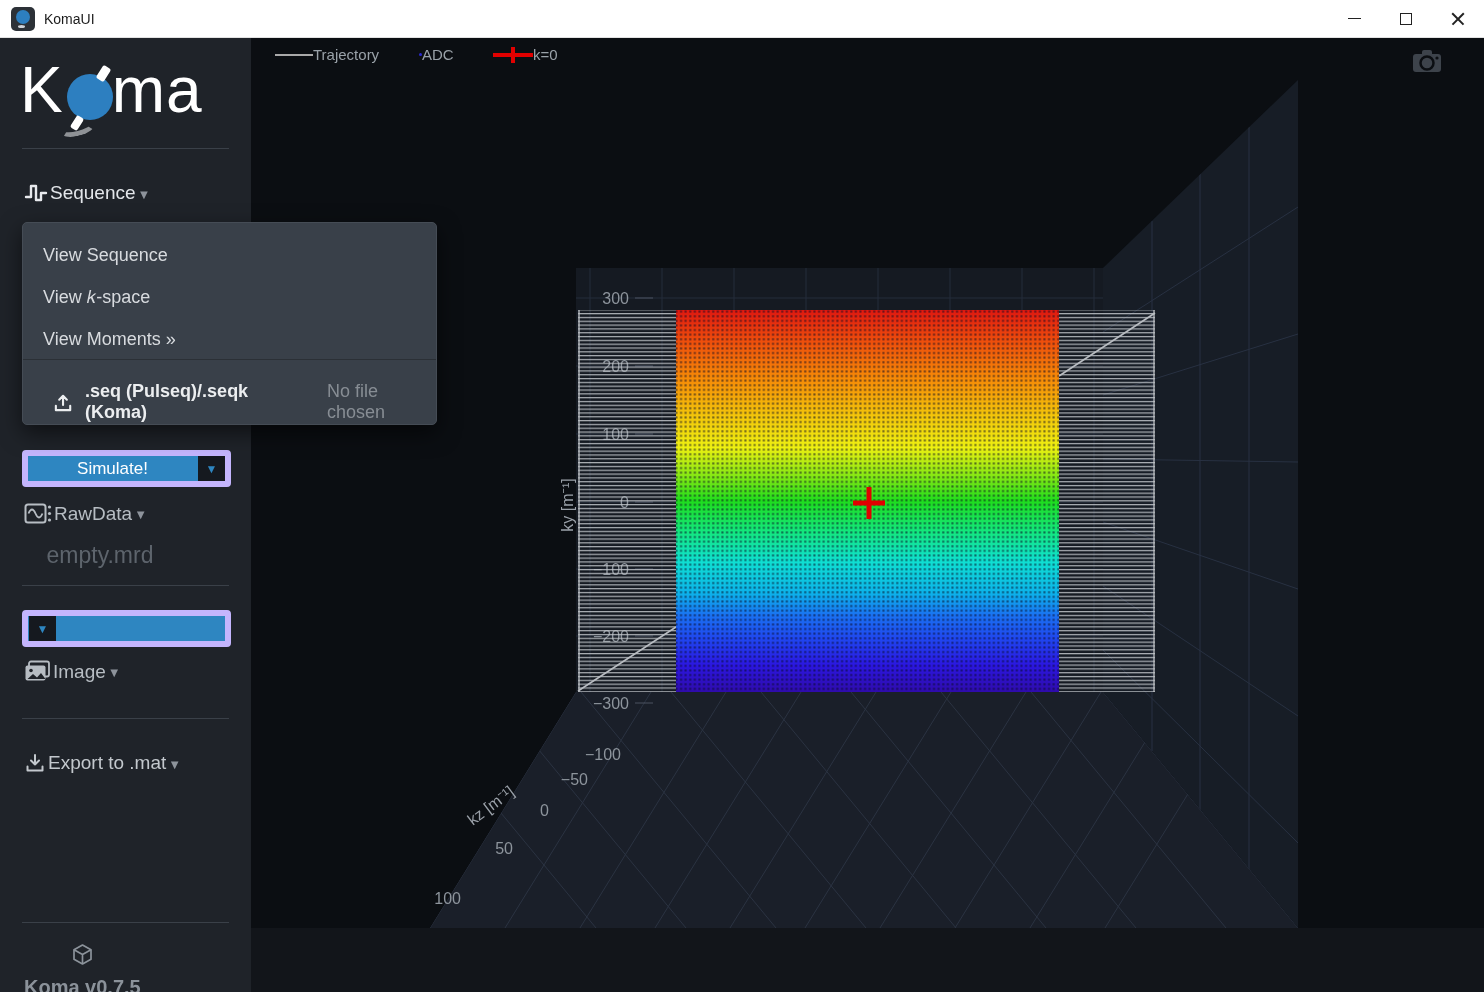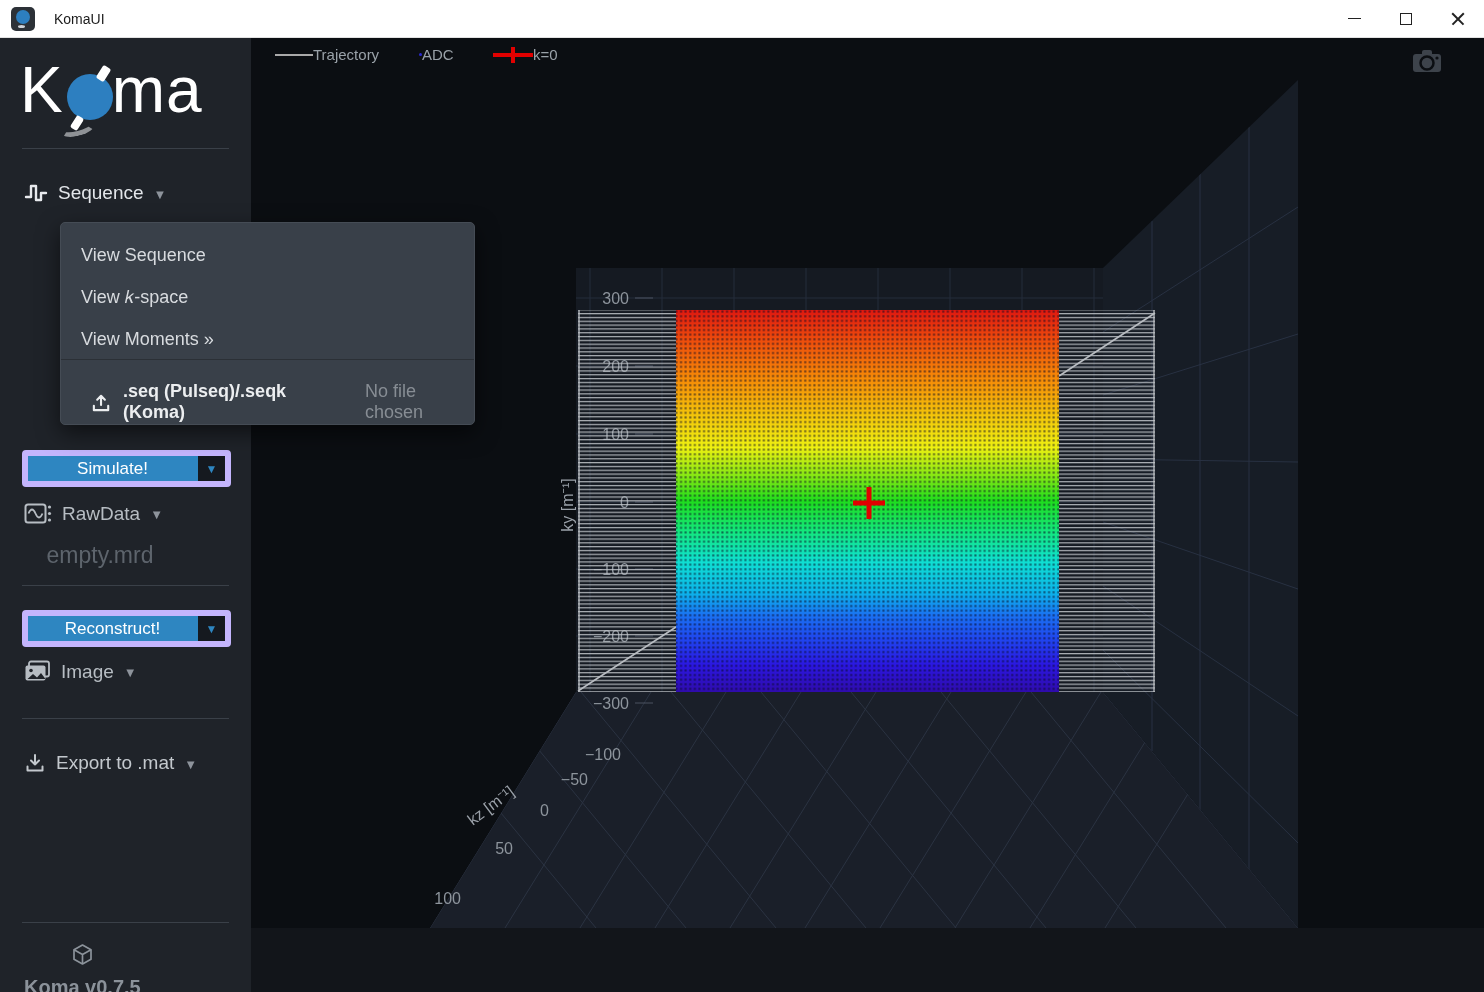--- a/index.html
+++ b/index.html
@@ -6,53 +6,53 @@
   *{box-sizing:border-box;}
   #app{position:relative;width:1484px;height:992px;overflow:hidden;
        font-family:"Liberation Sans",sans-serif;background:#0b0e12;}
 
   
   .titlebar{position:absolute;left:0;top:0;width:1484px;height:38px;background:#ffffff;
             display:flex;align-items:center;border-bottom:1px solid #e2e2e2;}
   .app-icon{width:24px;height:24px;margin-left:11px;border-radius:5px;background:#2c3137;position:relative;}
   .app-icon .globe-dot{position:absolute;left:5px;top:3px;width:14px;height:14px;border-radius:50%;background:#2d7fc0;}
   .app-icon .spark{position:absolute;left:7px;bottom:3px;width:7px;height:3px;border-radius:50%;background:#cfd3d8;}
-  .title-text{margin-left:19px;font-size:14px;color:#1b1b1b;}
+  .title-text{margin-left:9px;font-size:14px;color:#1b1b1b;}
   .win-controls{margin-left:auto;display:flex;height:38px;}
   .win-btn{width:52px;height:38px;display:flex;align-items:center;justify-content:center;cursor:default;}
   .glyph-min{width:13px;height:0;border-top:1.6px solid #222;}
   .glyph-max{width:12px;height:12px;border:1.6px solid #222;}
   .glyph-close{position:relative;width:14px;height:14px;}
   .glyph-close::before,.glyph-close::after{content:"";position:absolute;left:-1px;top:6px;width:16px;height:1.6px;background:#222;}
   .glyph-close::before{transform:rotate(45deg);} .glyph-close::after{transform:rotate(-45deg);}
 
   
   .sidebar{position:absolute;left:0;top:38px;width:251px;height:954px;background:#1f2329;}
   .divider{position:absolute;left:22px;width:207px;height:0;border-top:1px solid #3a4048;}
   .logo{position:absolute;left:20px;top:12px;height:80px;display:flex;align-items:center;
         color:#fff;font-size:64px;font-weight:500;letter-spacing:1px;}
   .globe{position:relative;width:46px;height:46px;border-radius:50%;background:#2d7fc0;margin:14px -1px 0 3px;}
   .globe .pin{position:absolute;top:-8px;right:5px;width:9px;height:15px;background:#fff;border-radius:2px;transform:rotate(32deg);}
   .globe .tip{position:absolute;bottom:-10px;left:6px;width:8px;height:14px;background:#fff;border-radius:2px;transform:rotate(32deg);}
   .globe .base{position:absolute;bottom:-16px;left:-8px;width:36px;height:16px;border:5px solid transparent;
                border-bottom-color:#8f9296;border-radius:50%;transform:rotate(-14deg);}
-  .side-row{position:absolute;left:24px;display:flex;align-items:center;gap:10px;color:#b7bdc3;font-size:19px;}
+  .side-row{position:absolute;left:24px;display:flex;align-items:center;gap:2px;color:#b7bdc3;font-size:19px;}
   .side-row .caret{font-size:13px;color:#8d939b;transform:translateY(1px);}
   .seq-label{color:#e3e6ea;}
   .blue-btn{position:absolute;left:22px;width:209px;height:37px;background:#2e86c1;border:6px solid #c4b5fd;
             border-radius:4px;display:flex;align-items:stretch;overflow:hidden;cursor:pointer;}
   .blue-btn .main{flex:1;display:flex;align-items:center;justify-content:center;color:#fff;font-size:17px;}
   .blue-btn .split{width:28px;background:#15191f;border-left:1px solid #2e86c1;display:flex;align-items:center;justify-content:center;color:#2e86c1;font-size:12px;}
   .muted-file{position:absolute;left:30px;width:140px;text-align:center;color:#5d646c;font-size:23px;}
   .version-row{position:absolute;left:24px;display:flex;align-items:center;gap:10px;color:#8b929a;font-size:20px;font-weight:bold;flex-direction:column;}
   .version-row .caret{font-size:12px;color:#60666e;font-weight:normal;}
 
   
   .menu{position:absolute;left:22px;top:222px;width:415px;height:203px;background:#394049;border:1px solid #454c55;
-        border-radius:5px;box-shadow:0 8px 22px rgba(0,0,0,.55);z-index:30;margin-left:38px;}
+        border-radius:5px;box-shadow:0 8px 22px rgba(0,0,0,.55);z-index:30;}
   .menu-item{position:absolute;left:20px;color:#d8dbdf;font-size:18px;cursor:pointer;}
   .menu-div{position:absolute;left:0;top:136px;width:100%;border-top:1px solid #2b3036;}
   .upload-row{position:absolute;left:30px;top:158px;display:flex;align-items:center;gap:12px;cursor:pointer;}
   .upload-label{color:#eceef0;font-size:18px;font-weight:bold;}
   .upload-status{color:#878d94;font-size:18px;margin-left:10px;}
 
   
   .plot{position:absolute;left:251px;top:38px;width:1233px;height:954px;background:#0b0e12;}
   .legend{position:absolute;left:0;top:8px;height:24px;}
   .legend-item{position:absolute;top:0;display:flex;align-items:center;gap:0;color:#9aa2a9;font-size:15px;cursor:pointer;}
@@ -127,21 +127,20 @@
       </svg>
       <span>RawData</span>
       <span class="caret">▼</span>
     </div>
 
     <div class="muted-file" style="top:504px">empty.mrd</div>
 
     <div class="divider" style="top:547px"></div>
 
     <div class="blue-btn" style="top:572px">
-      <div class="main">Reconstruct!</div>
       <div class="split">
           <span>▼</span>
         </div>
     </div>
 
     <div class="side-row" style="top:622px">
       <svg width="27" height="23" viewBox="0 0 27 23">
         <rect x="5" y="1.5" width="20" height="15" rx="2" fill="none" stroke="#b7bdc3" stroke-width="1.8"></rect>
         <rect x="1.5" y="5.5" width="20" height="15" rx="2" fill="#b7bdc3"></rect>
         <circle cx="7" cy="10.5" r="1.8" fill="#1f2329"></circle>

